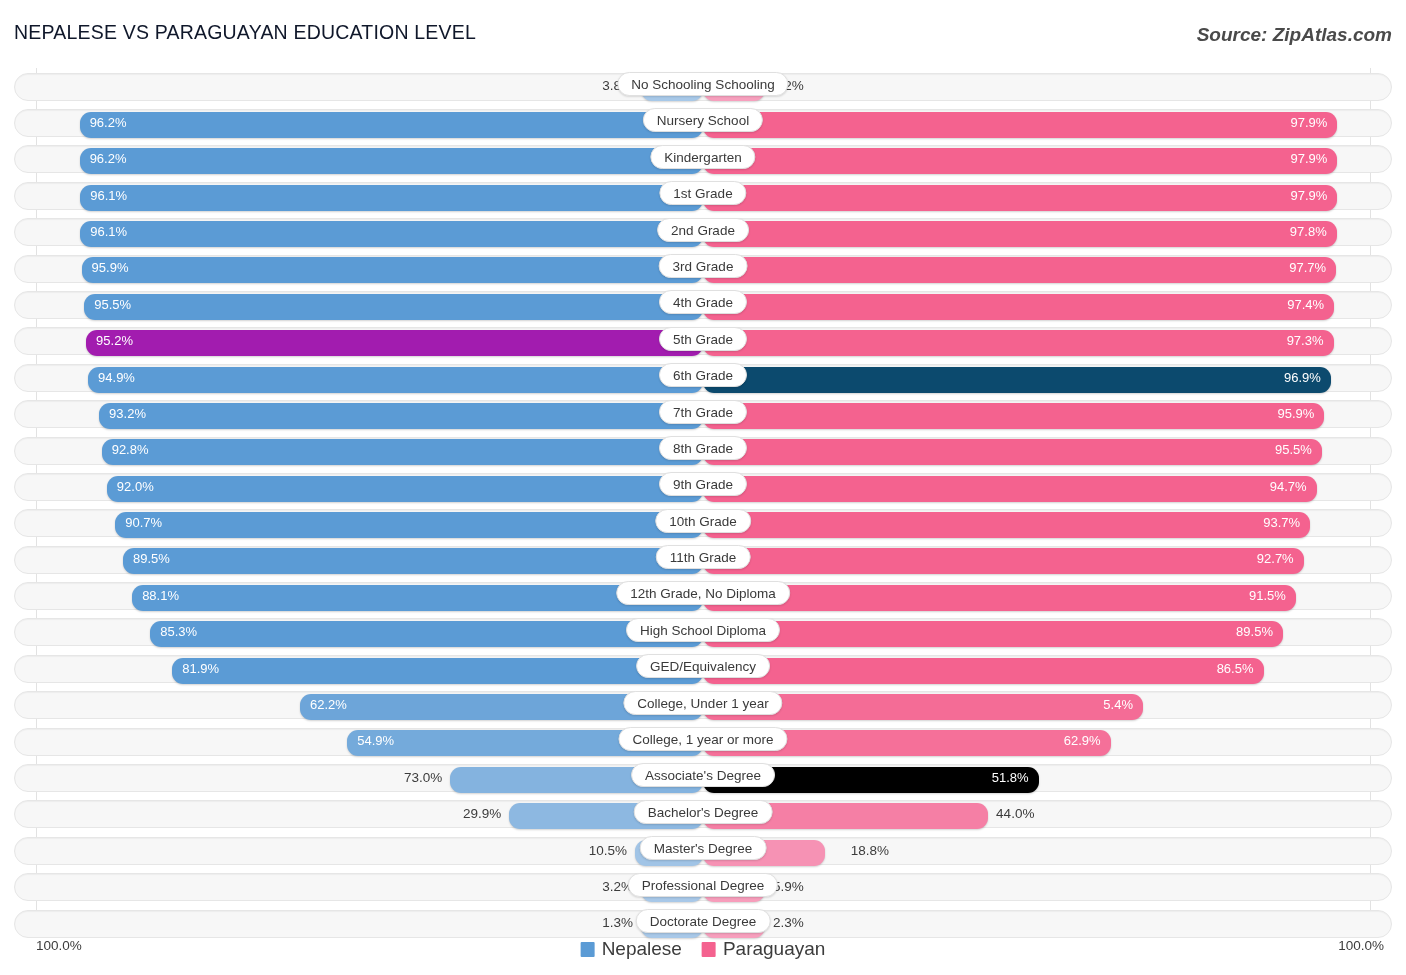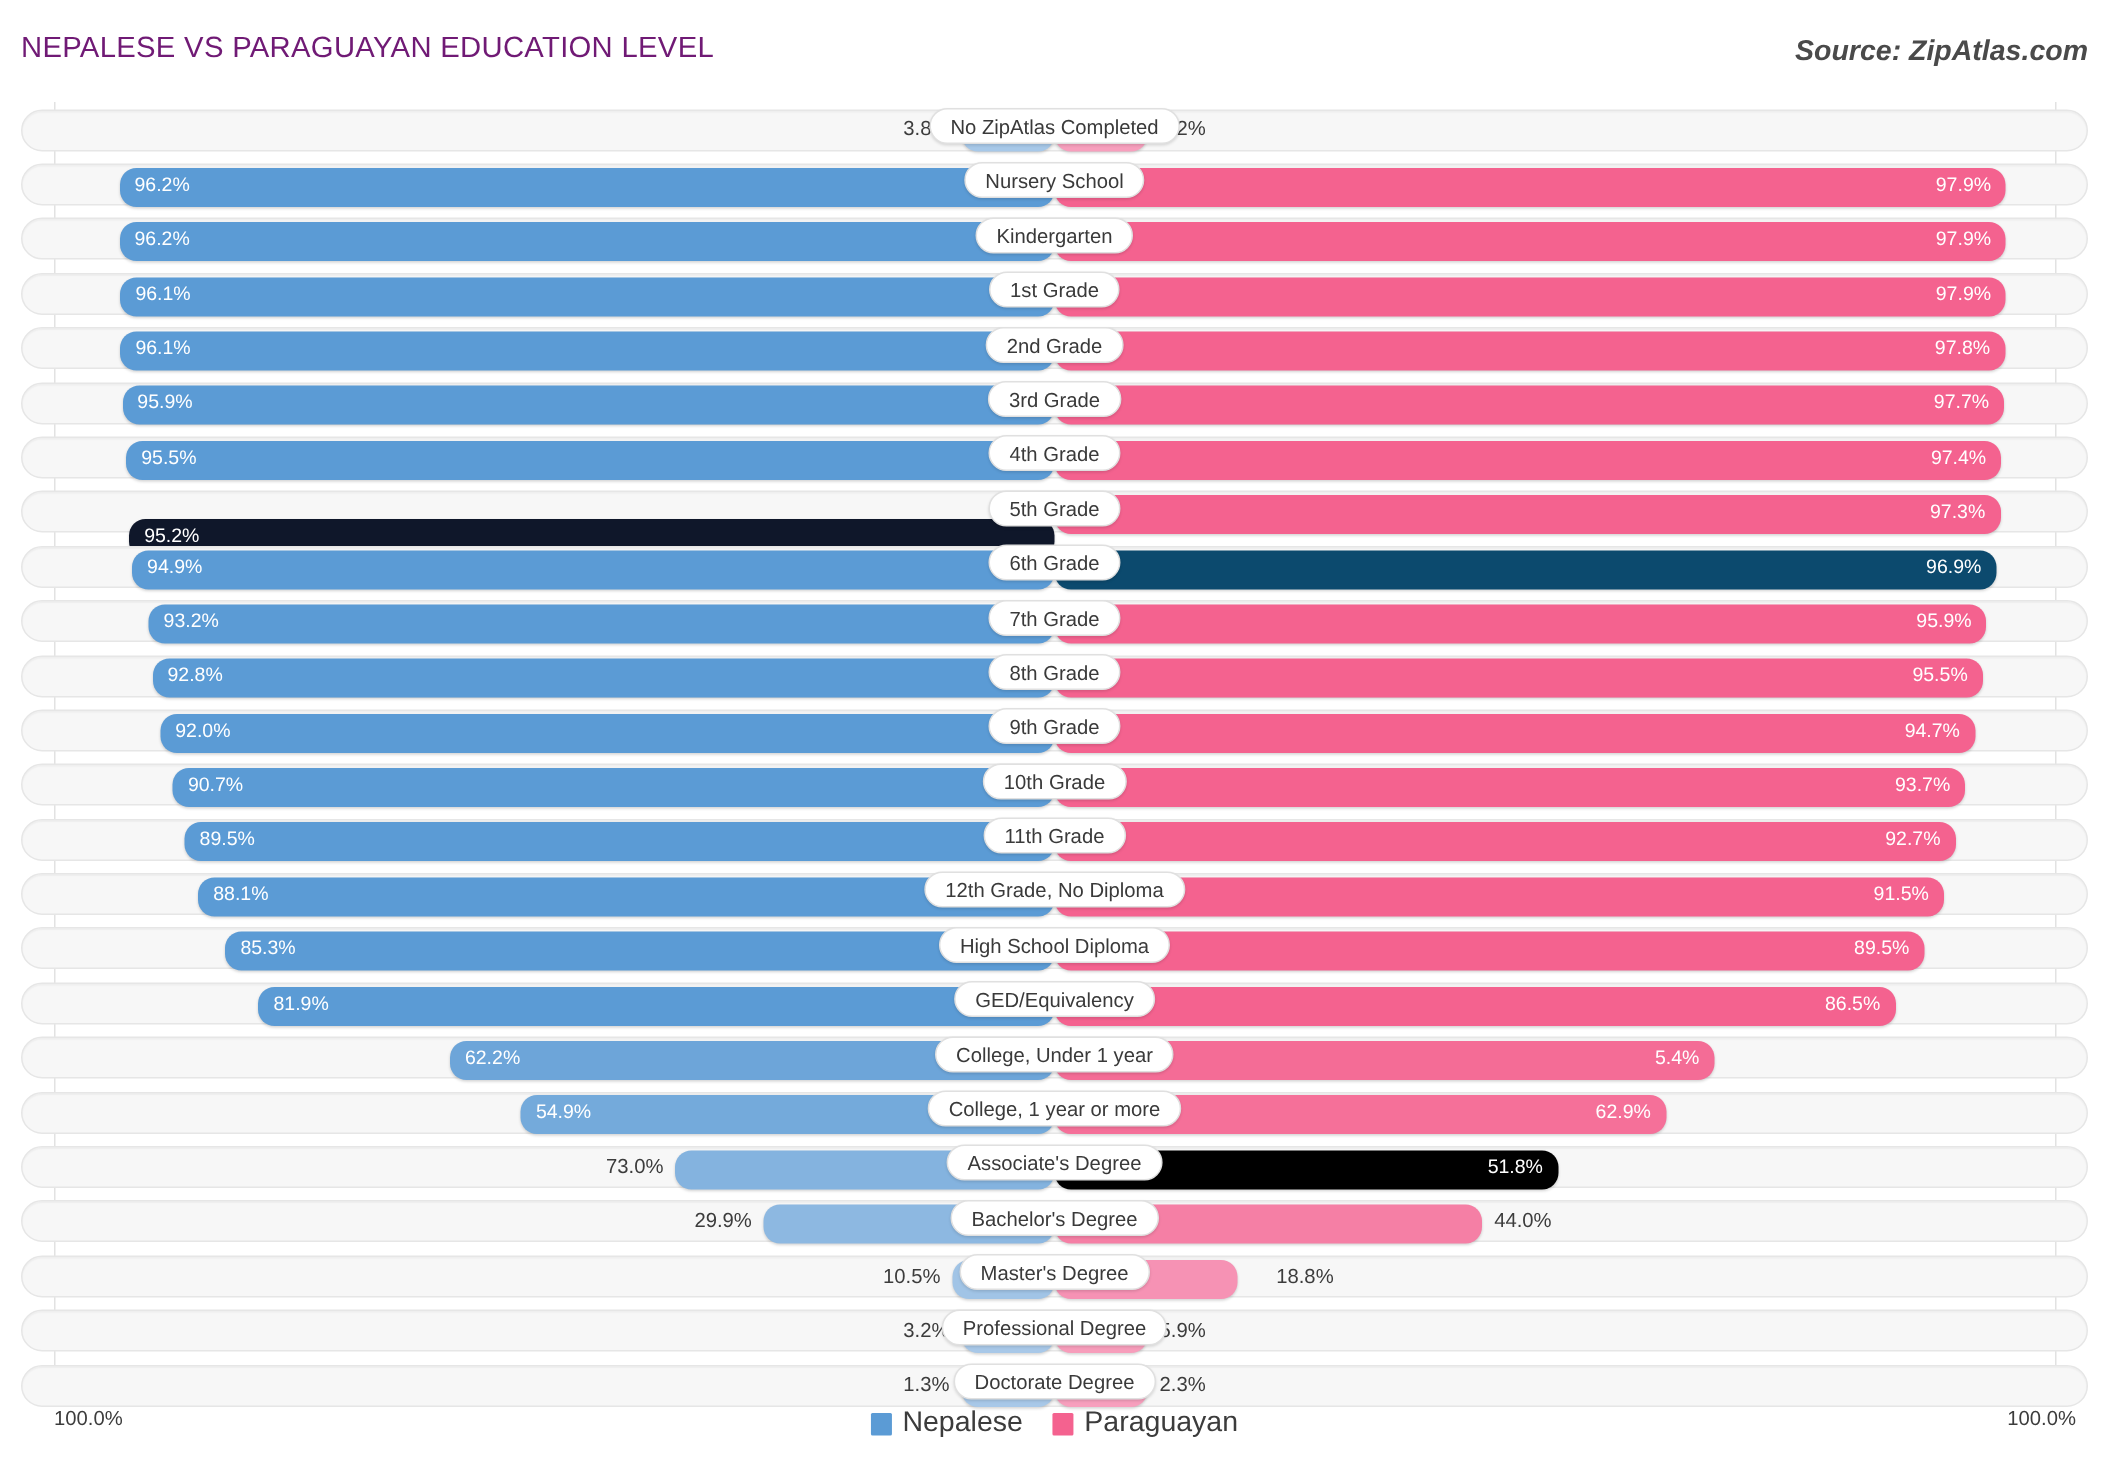--- a/index.html
+++ b/index.html
@@ -14,21 +14,21 @@
     position: relative;
     width: 1406px; height: 975px;
     background: #ffffff;
   }
   
   #chart-title {
     position: absolute;
     left: 14px; top: 21px;
     font-size: 19.5px;
     letter-spacing: .2px;
-    color: #701a75;
+    color: #0f172a;
     font-weight: 400;
     white-space: nowrap;
   }
   #source-note {
     position: absolute;
     right: 14px; top: 24px;
     font-size: 19px;
     font-style: italic;
     font-weight: bold;
     color: #4a4a4a;
@@ -161,21 +161,21 @@
         <div class="row">
           <div class="track"></div>
           <div class="half left">
             <span class="outval" style="right: 62px; margin-right: 8px;">3.8%</span>
             <div class="bar" style="width: 62px; background: rgb(167, 200, 232);"></div>
           </div>
           <div class="half right">
             <span class="outval" style="left: 62px; margin-left: 8px;">2.2%</span>
             <div class="bar" style="width: 62px; background: rgb(247, 159, 189);"></div>
           </div>
-          <div class="pill">No ZipAtlas Completed</div>
+          <div class="pill">No Schooling Schooling</div>
         </div>
         <div class="row">
           <div class="track"></div>
           <div class="half left">
             <div class="bar" style="width: 623.376px; background: rgb(91, 155, 213);">
               <span class="inval">96.2%</span>
             </div>
           </div>
           <div class="half right">
             <div class="bar" style="width: 634.392px; background: rgb(244, 98, 143);">
@@ -250,21 +250,21 @@
           <div class="half right">
             <div class="bar" style="width: 631.152px; background: rgb(244, 98, 143);">
               <span class="inval">97.4%</span>
             </div>
           </div>
           <div class="pill">4th Grade</div>
         </div>
         <div class="row">
           <div class="track"></div>
           <div class="half left">
-            <div class="bar" style="width: 616.896px; background: #0f172a; margin-top: 16px;">
+            <div class="bar" style="width: 616.896px; background: #a21caf;">
               <span class="inval">95.2%</span>
             </div>
           </div>
           <div class="half right">
             <div class="bar" style="width: 630.504px; background: rgb(244, 98, 143);">
               <span class="inval">97.3%</span>
             </div>
           </div>
           <div class="pill">5th Grade</div>
         </div>

